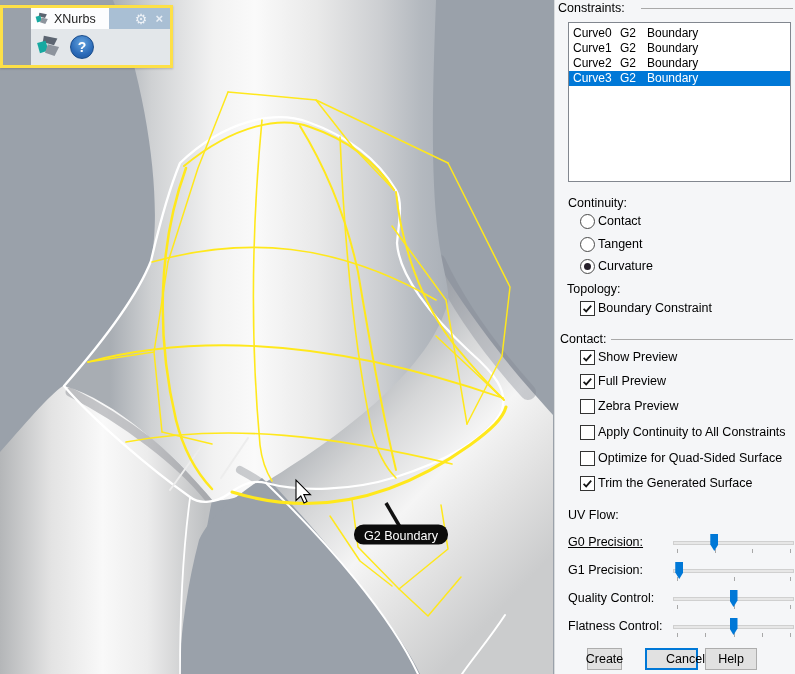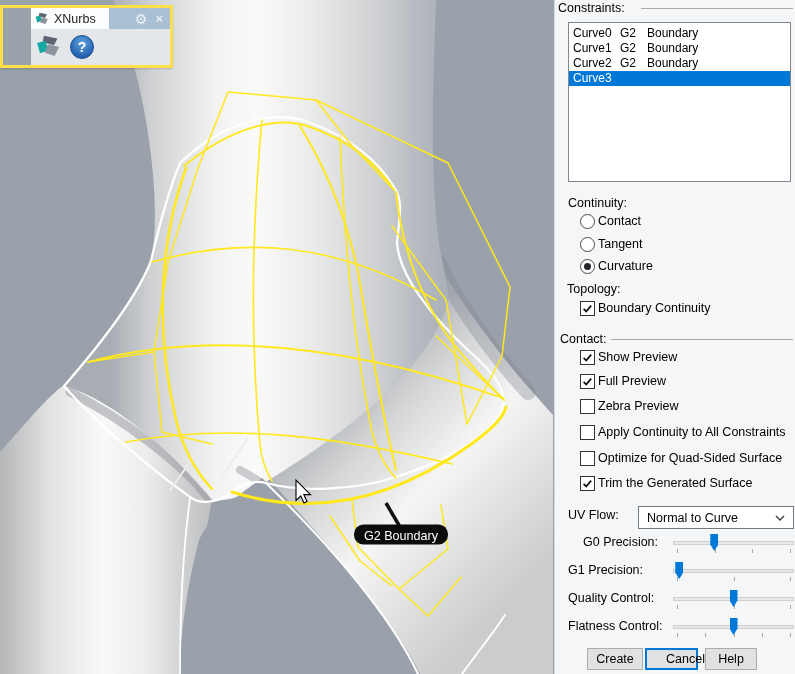--- a/index.html
+++ b/index.html
@@ -26,21 +26,21 @@
   .panel{position:absolute;left:554px;top:0;width:241px;height:674px;background:#f5f6f8;
          border-left:1px solid #d8dbdd;box-sizing:border-box;}
   .panel .abs{position:absolute;}
   .sect-label{white-space:nowrap;}
   .hr{position:absolute;height:0;border-top:1px solid #a9a9a9;}
   .listbox{position:absolute;left:13px;top:22px;width:223px;height:160px;background:#fff;
            border:1px solid #82878f;box-sizing:border-box;overflow:hidden;padding-top:3px;}
   .lrow{height:15px;line-height:15px;padding-left:4px;display:flex;font-size:12px;}
   .lrow .c-name{width:47px;}
   .lrow .c-cont{width:27px;}
-  .lrow.sel{background:var(--selection,#0078d7);color:#fff;flex-direction:column;}
+  .lrow.sel{background:var(--selection,#0078d7);color:#fff;}
   .rb{position:absolute;width:13px;height:13px;border:1px solid #4a4a4a;border-radius:50%;background:#fff;box-sizing:content-box;}
   .rb.on::after{content:"";position:absolute;left:3px;top:3px;width:7px;height:7px;border-radius:50%;background:#27212b;}
   .cb{position:absolute;width:13px;height:13px;border:1px solid #333;background:#fff;box-sizing:content-box;}
   .cb svg{position:absolute;left:0;top:0;}
   .combo{position:absolute;background:#fff;border:1px solid #767b81;box-sizing:border-box;
          display:flex;align-items:center;padding-left:8px;font-size:12.5px;}
   .combo .chev{position:absolute;right:8px;top:8px;}
   .slider{position:absolute;height:20px;}
   .slider .track{position:absolute;left:0;right:0;top:8px;height:2px;background:#e7e7e7;
                  border:1px solid #d0d0d0;}
@@ -220,21 +220,21 @@
         <div class="abs" style="left: 43px; top: 259px;">Curvature</div>
       </div>
 
     <div class="abs sect-label" style="left:12px;top:282px">Topology:</div>
     <div id="topology-opts">
         <span class="cb" style="left: 25px; top: 301px;">
           <svg width="13" height="13" viewBox="0 0 13 13">
             <path d="M2.6 6.8 L5.2 9.4 L10.2 3.6" stroke="#141414" stroke-width="1.7" fill="none"></path>
           </svg>
         </span>
-        <div class="abs" style="left: 43px; top: 301px;">Boundary Continuity</div>
+        <div class="abs" style="left: 43px; top: 301px;">Boundary Constraint</div>
       </div>
 
     <div class="abs sect-label" style="left:5px;top:332px">Contact:</div>
     <div class="hr" style="left:56px;right:2px;top:339px"></div>
     <div id="options-opts">
         <span class="cb" style="left: 25px; top: 350px;">
           <svg width="13" height="13" viewBox="0 0 13 13">
             <path d="M2.6 6.8 L5.2 9.4 L10.2 3.6" stroke="#141414" stroke-width="1.7" fill="none"></path>
           </svg>
         </span>
@@ -253,29 +253,23 @@
         <div class="abs" style="left: 43px; top: 451px;">Optimize for Quad-Sided Surface</div>
         <span class="cb" style="left: 25px; top: 476px;">
           <svg width="13" height="13" viewBox="0 0 13 13">
             <path d="M2.6 6.8 L5.2 9.4 L10.2 3.6" stroke="#141414" stroke-width="1.7" fill="none"></path>
           </svg>
         </span>
         <div class="abs" style="left: 43px; top: 476px;">Trim the Generated Surface</div>
       </div>
 
     <div class="abs" style="left:13px;top:508px">UV Flow:</div>
-    <div class="combo" style="left:83px;top:506px;width:156px;height:23px">
-      <span>Normal to Curve</span>
-      <svg class="chev" width="10" height="6" viewBox="0 0 10 6">
-        <polyline points="1,1 5,5 9,1" stroke="#3c3c3c" stroke-width="1.4" fill="none"></polyline>
-      </svg>
-    </div>
 
     <div id="sliders">
-        <div class="abs" style="left: 28px; top: 535px;">G0 Precision:</div>
+        <div class="abs" style="left: 13px; top: 535px; text-decoration: underline;">G0 Precision:</div>
         <div class="slider" style="left: 118px; top: 533px; width: 121px;">
           <div class="track"></div>
           <div class="rail">
             <div class="tick" style="left: 0%;"></div>
             <div class="tick" style="left: 33.3333%;"></div>
             <div class="tick" style="left: 66.6667%;"></div>
             <div class="tick" style="left: 100%;"></div>
             <div class="thumb" style="left: 33%;"></div>
           </div>
         </div>
@@ -306,18 +300,18 @@
             <div class="tick" style="left: 0%;"></div>
             <div class="tick" style="left: 25%;"></div>
             <div class="tick" style="left: 50%;"></div>
             <div class="tick" style="left: 75%;"></div>
             <div class="tick" style="left: 100%;"></div>
             <div class="thumb" style="left: 50%;"></div>
           </div>
         </div>
       </div>
     <div id="buttons">
-        <div class="btn" style="left: 32px; width: 56px;">Create</div>
+        <div class="btn" style="left: 32px; width: 35px;">Create</div>
         <div class="btn focused" style="left: 90px; width: 53px;">Cancel</div>
         <div class="btn" style="left: 150px; width: 52px;">Help</div>
       </div>
   </div>
 </div>
 
 </body></html>

